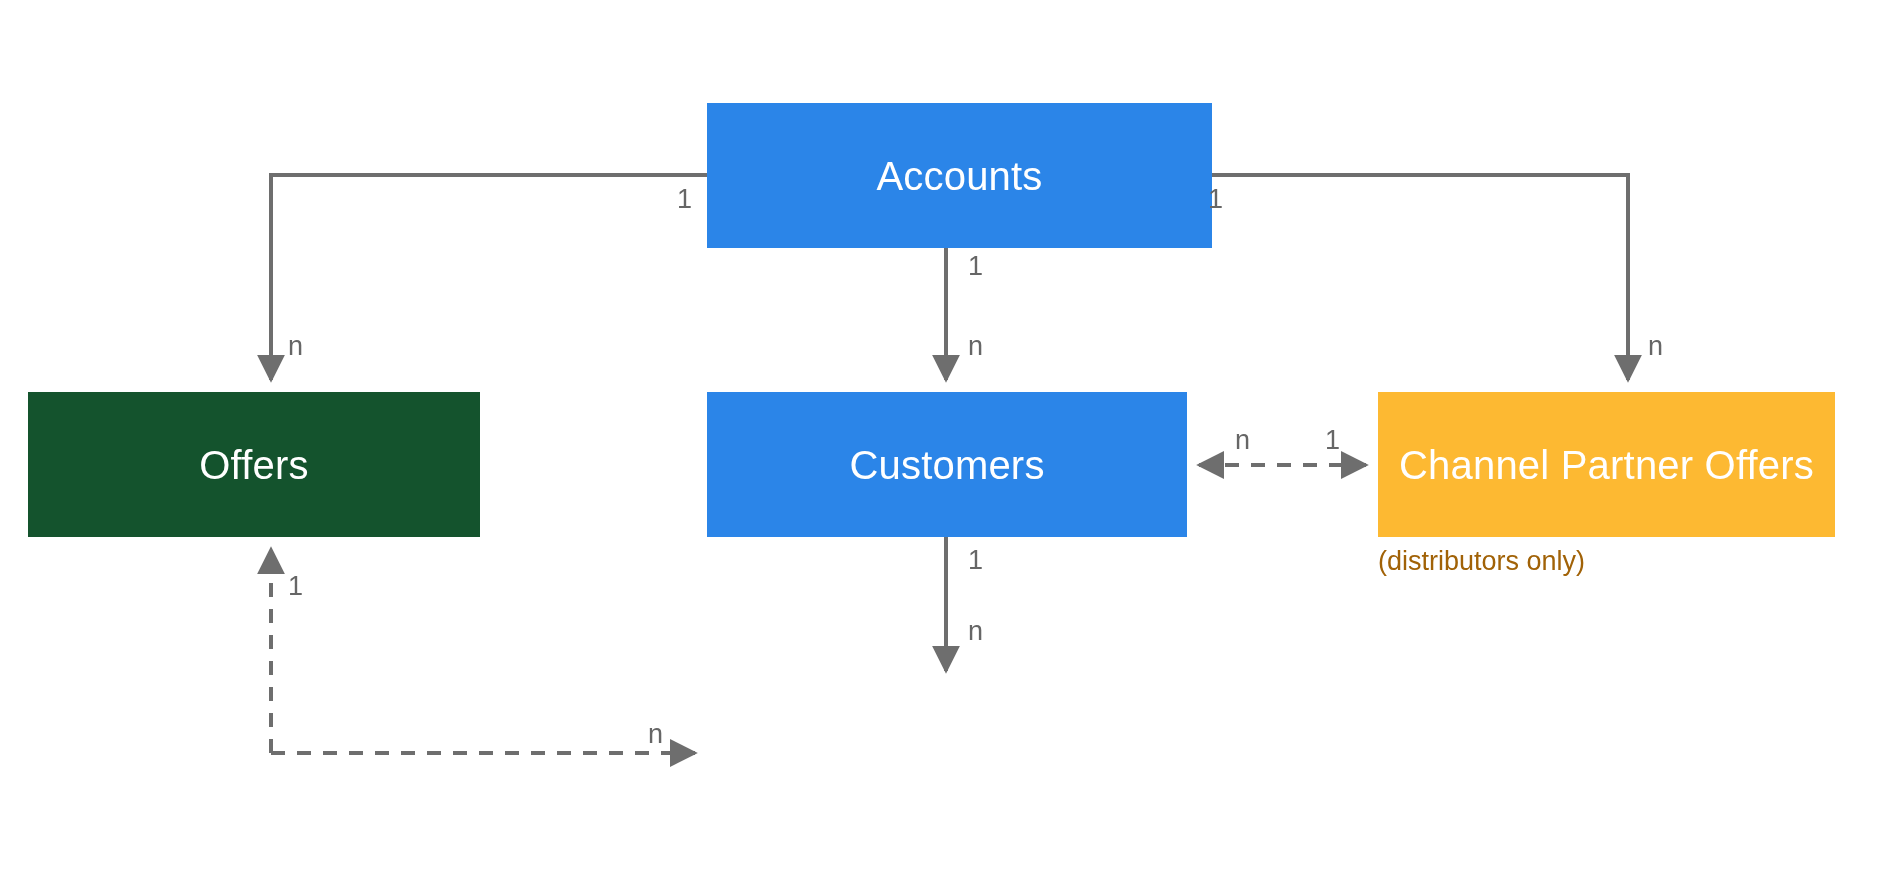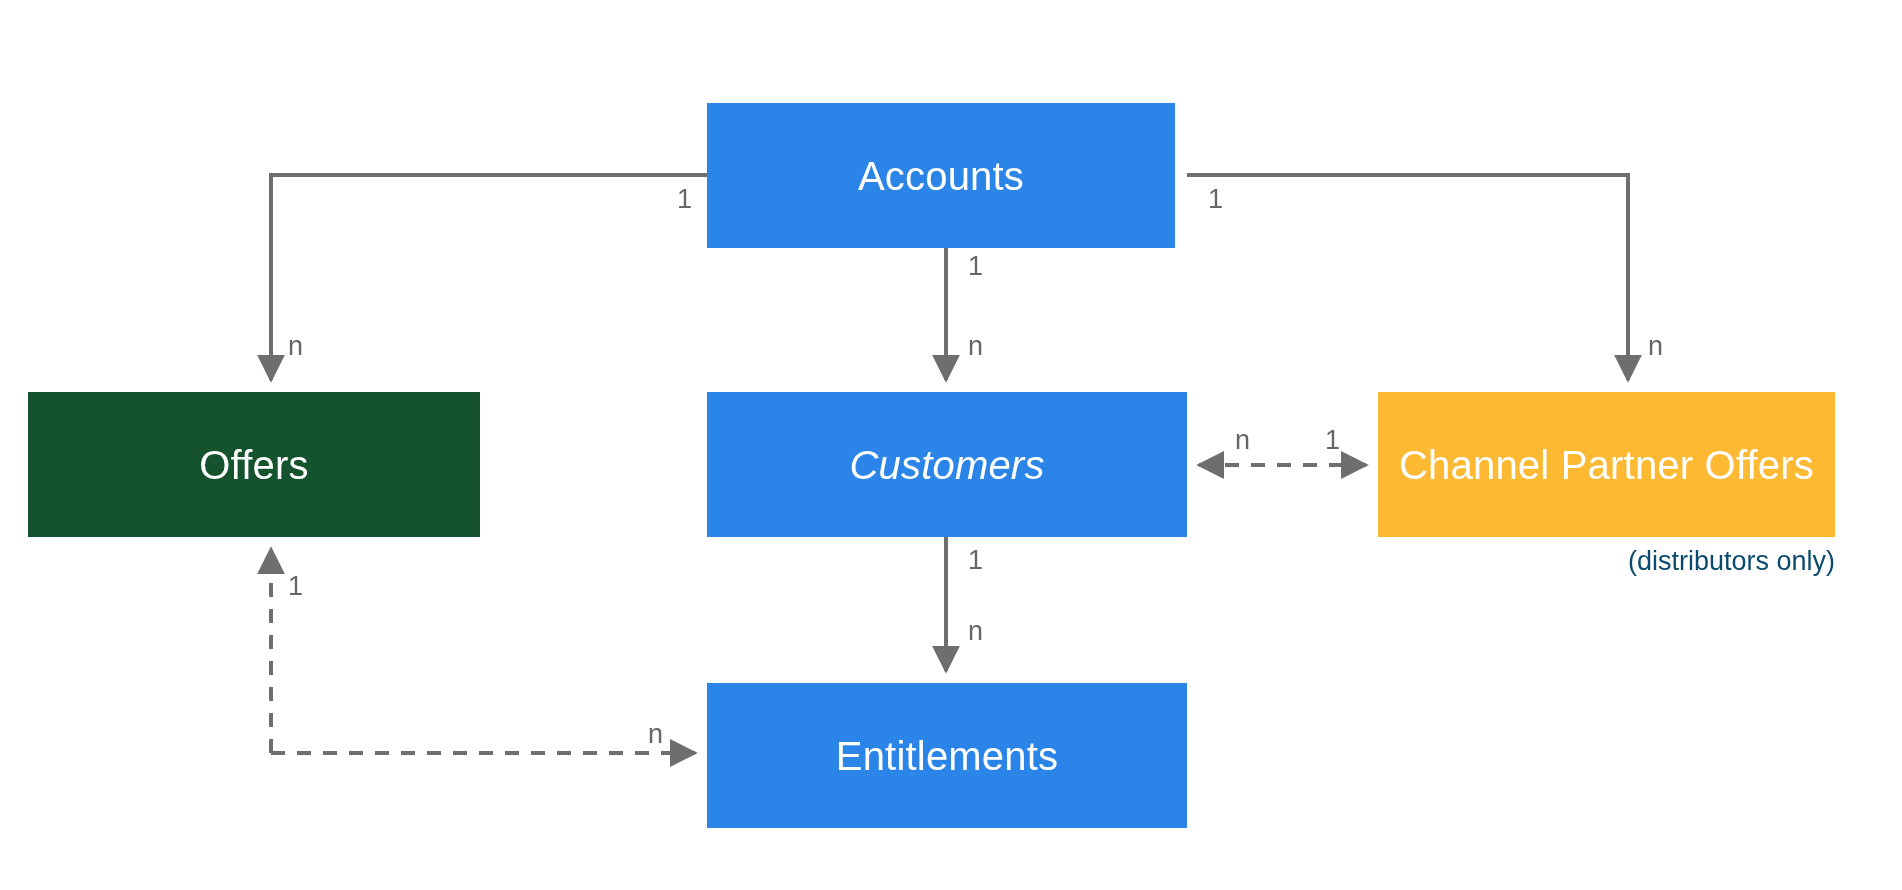--- a/index.html
+++ b/index.html
@@ -41,25 +41,25 @@
   }
   .edge-label {
     position: absolute;
     color: #666666;
     font-size: 27px;
     line-height: 1;
     white-space: nowrap;
   }
   .caption {
     position: absolute;
-    color: #0c4a6e;
+    color: #a16207;
     font-size: 27px;
     line-height: 1;
     white-space: nowrap;
-    text-align: right;
+    text-align: left;
   }
 </style>
 </head>
 <body>
 
 <div id="canvas">
 
   <svg id="edges" viewBox="0 0 1902 890" xmlns="http://www.w3.org/2000/svg">
     <defs>
       <marker id="arrowEnd" viewBox="0 0 10 10" refX="9" refY="5" markerWidth="7" markerHeight="7" orient="auto-start-reverse">
@@ -77,39 +77,36 @@
     <path d="M 1187 175 L 1628 175 L 1628 380" fill="none" stroke="#6e6e6e" stroke-width="4" marker-end="url(#arrowEnd)"></path>
 
     <path d="M 946 537 L 946 671" fill="none" stroke="#6e6e6e" stroke-width="4" marker-end="url(#arrowEnd)"></path>
 
     <path d="M 1199 465 L 1366 465" fill="none" stroke="#6e6e6e" stroke-width="4" stroke-dasharray="14 12" marker-start="url(#arrowStart)" marker-end="url(#arrowEnd)"></path>
 
     <path d="M 271 753 L 695 753" fill="none" stroke="#6e6e6e" stroke-width="4" stroke-dasharray="14 12" marker-end="url(#arrowEnd)"></path>
     <path d="M 271 753 L 271 549" fill="none" stroke="#6e6e6e" stroke-width="4" stroke-dasharray="14 12" marker-end="url(#arrowEnd)"></path>
   </svg>
 
-  <div class="node" style="left:707px; top:103px; width:468px; height:145px; background:#2b85e8;">
+  <div class="node" style="left:707px; top:103px; width:505px; height:145px; background:#2b85e8;">
     <span>Accounts</span>
   </div>
 
   <div class="node" style="left:28px; top:392px; width:452px; height:145px; background:#14532d;">
     <span>Offers</span>
   </div>
 
-  <div class="node" style="left:707px; top:392px; width:480px; height:145px; background:#2b85e8;font-style:italic;">
+  <div class="node" style="left:707px; top:392px; width:480px; height:145px; background:#2b85e8;">
     <span>Customers</span>
   </div>
 
   <div class="node" style="left:1378px; top:392px; width:457px; height:145px; background:#fdb932;">
     <span>Channel Partner Offers</span>
   </div>
 
-  <div class="node" style="left:707px; top:683px; width:480px; height:145px; background:#2b85e8;">
-    <span>Entitlements</span>
-  </div>
 
   <div class="caption" style="left:1378px; top:548px; width:457px;">(distributors only)</div>
 
   <div class="edge-label" style="left:677px; top:186px;">1</div>
   <div class="edge-label" style="left:288px; top:333px;">n</div>
 
   <div class="edge-label" style="left:968px; top:253px;">1</div>
   <div class="edge-label" style="left:968px; top:333px;">n</div>
 
   <div class="edge-label" style="left:1208px; top:186px;">1</div>

